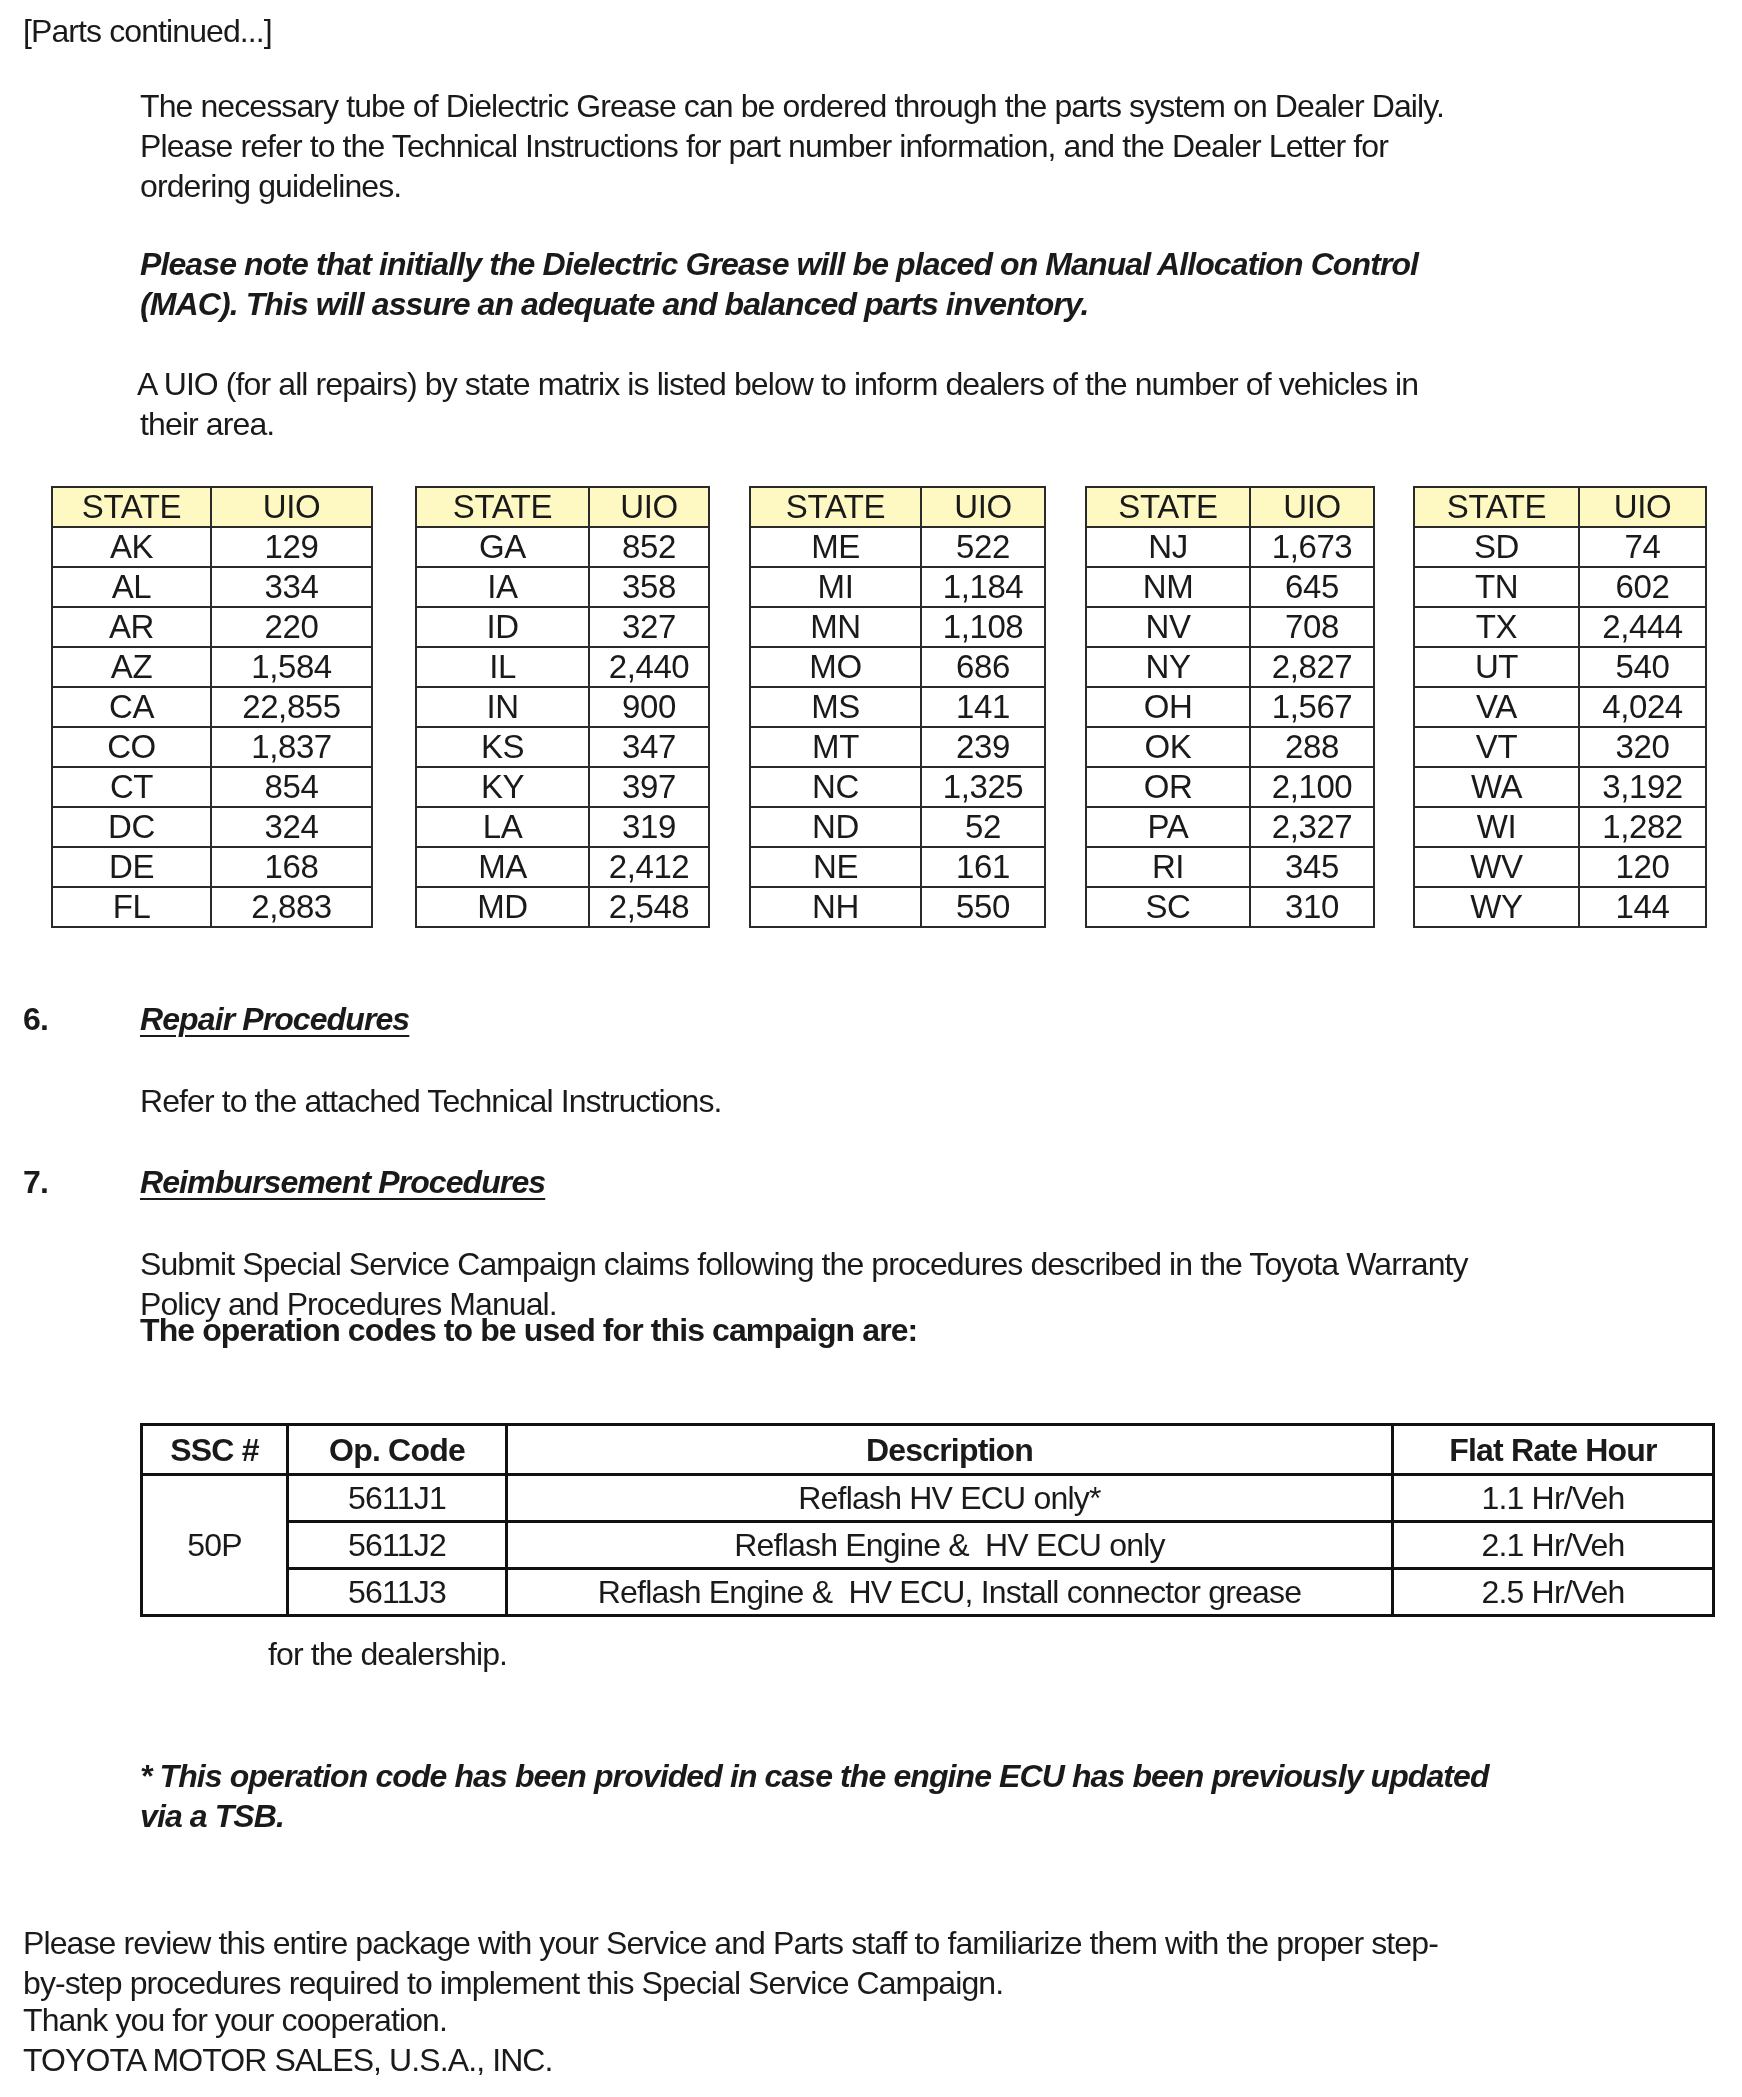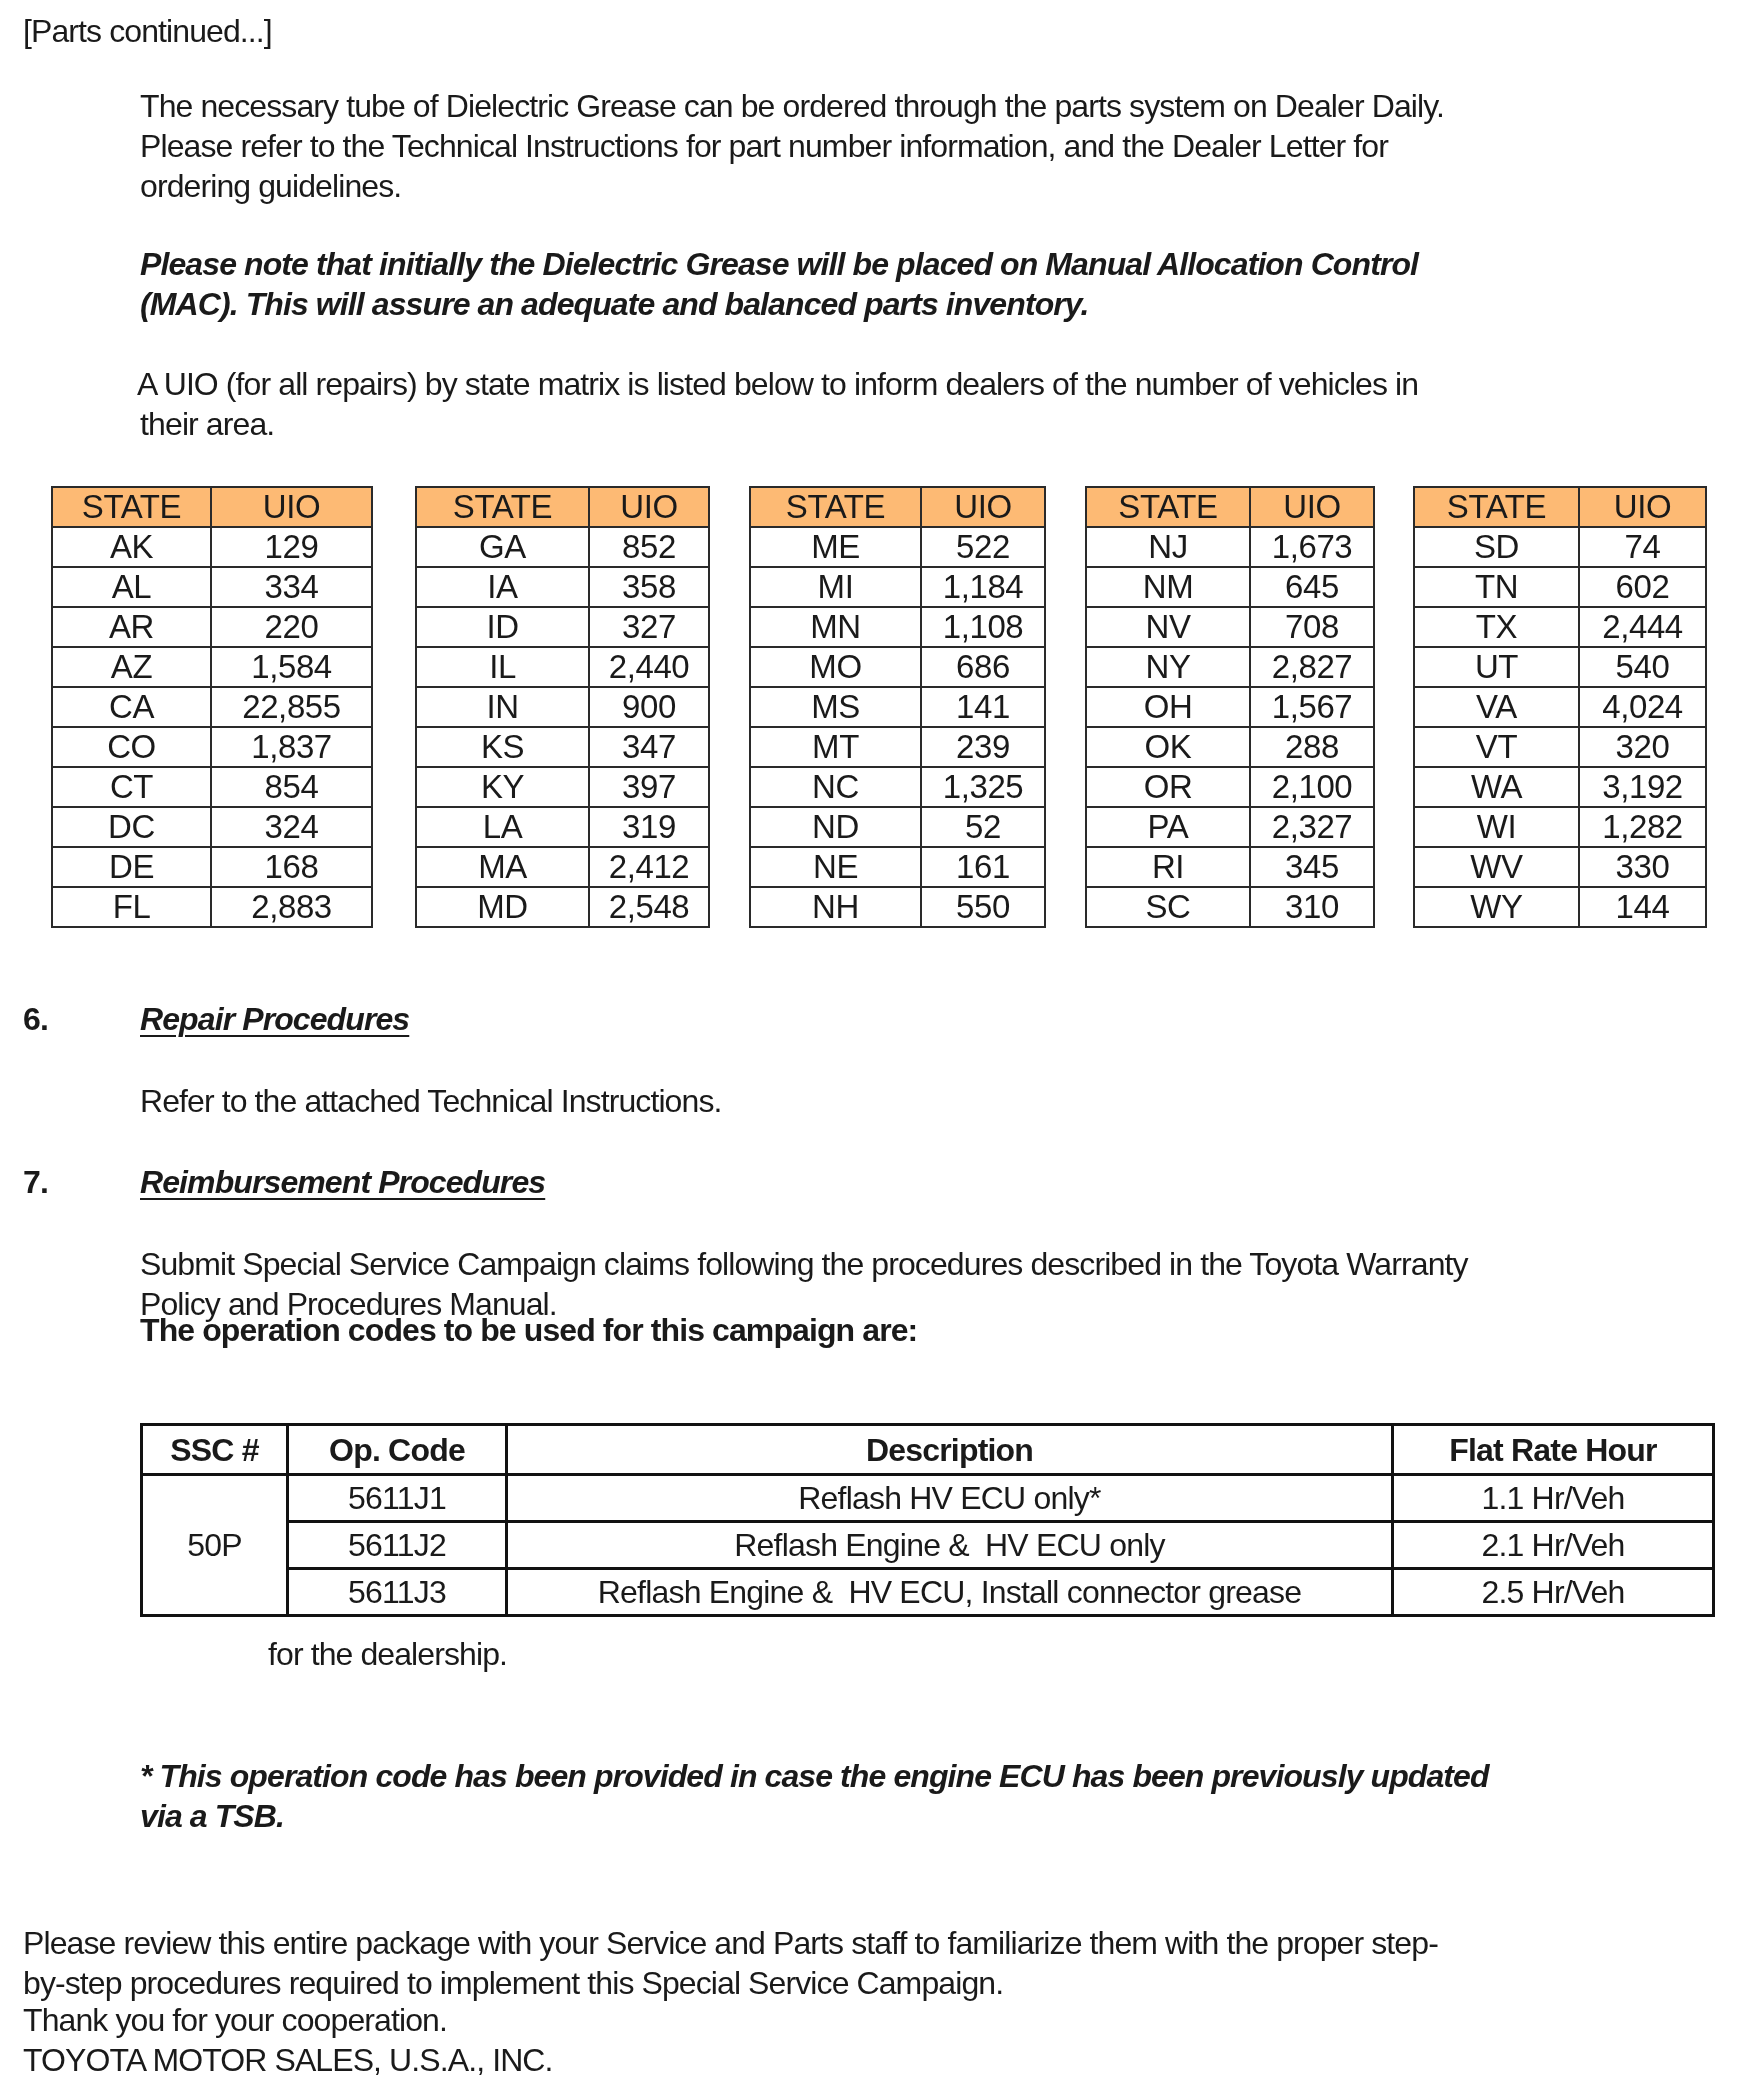--- a/index.html
+++ b/index.html
@@ -15,21 +15,21 @@
 
   
   table.st {
     position: absolute; top: 486px; border-collapse: collapse;
     font-size: 33px; letter-spacing: -0.4px;
   }
   table.st td, table.st th {
     border: 2.3px solid #2a2a2a; height: 38px; padding: 0; text-align: center;
     font-weight: normal; line-height: 38px;
   }
-  table.st th { background: #fdba74; }
+  table.st th { background: #fef9c3; }
 
   
   table.ops {
     position: absolute; left: 140px; top: 1423px; border-collapse: collapse;
     font-size: 32px; letter-spacing: -0.8px;
   }
   table.ops td, table.ops th {
     border: 3.1px solid #111; padding: 0; text-align: center; height: 44px; line-height: 44px;
   }
   table.ops th { font-weight: bold; height: 47px; }
@@ -284,21 +284,21 @@
   <tr>
         <td>WA</td>
         <td>3,192</td>
       </tr>
   <tr>
         <td>WI</td>
         <td>1,282</td>
       </tr>
   <tr>
         <td>WV</td>
-        <td>330</td>
+        <td>120</td>
       </tr>
   <tr>
         <td>WY</td>
         <td>144</td>
       </tr>
 </tbody>
   </table>
 
 <div class="abs txt b" style="left:23px; top:999px;">6.</div>
 <div class="abs txt b u" style="left:140px; top:999px;">Repair Procedures</div>

